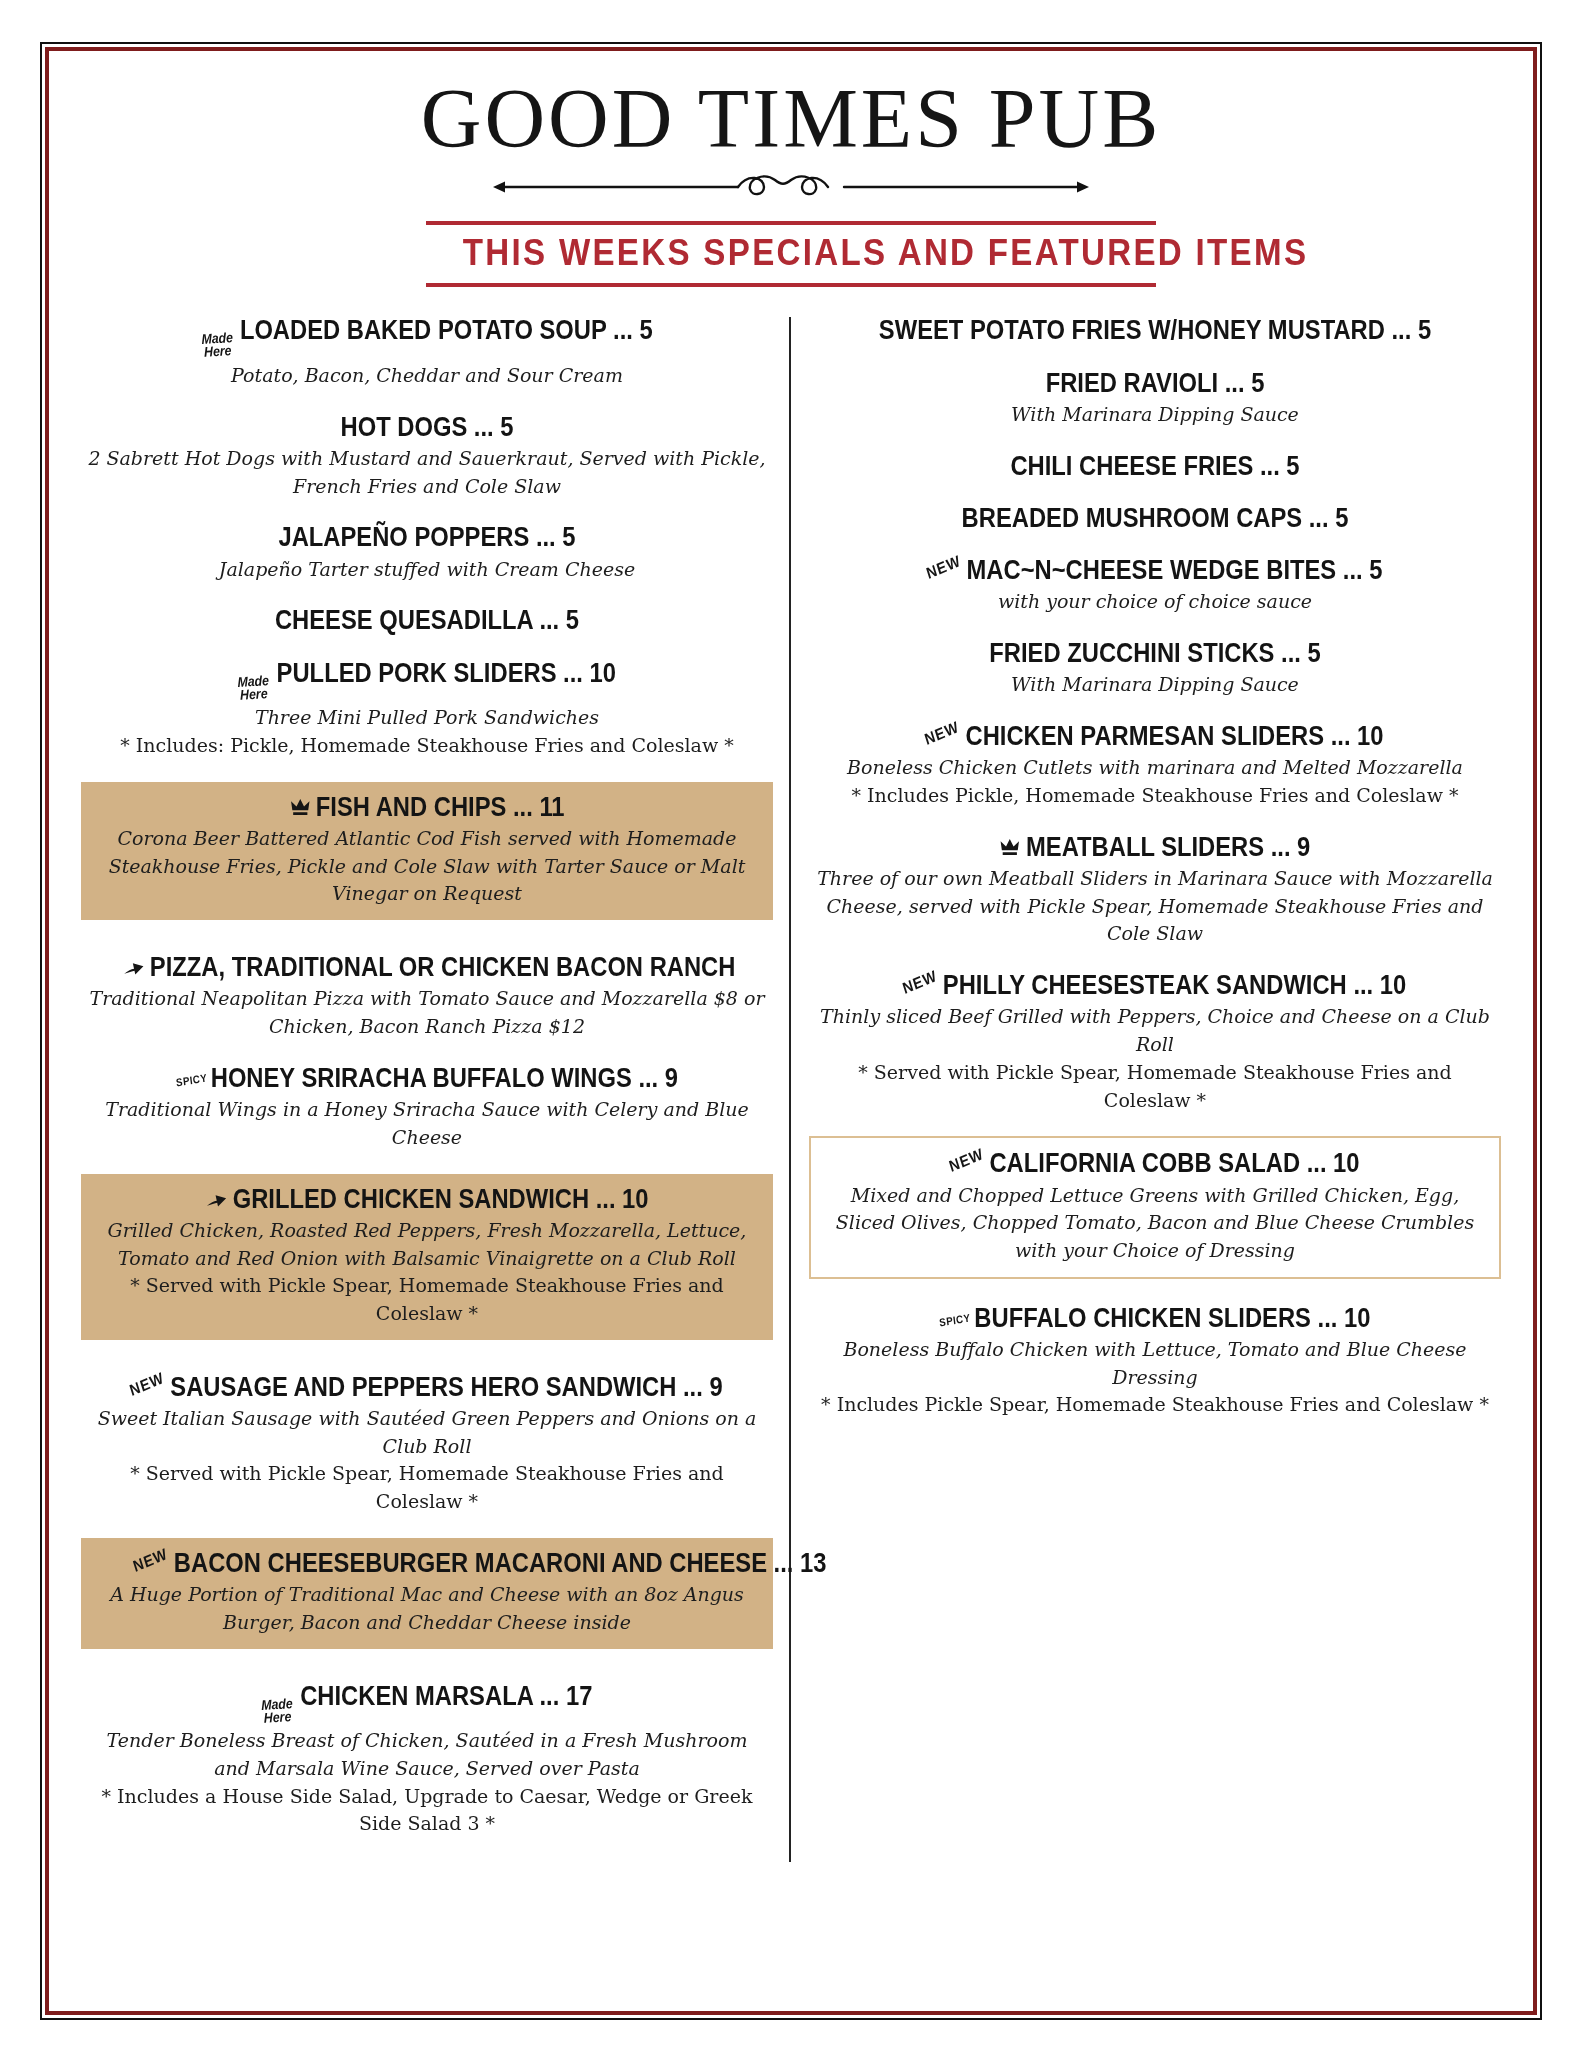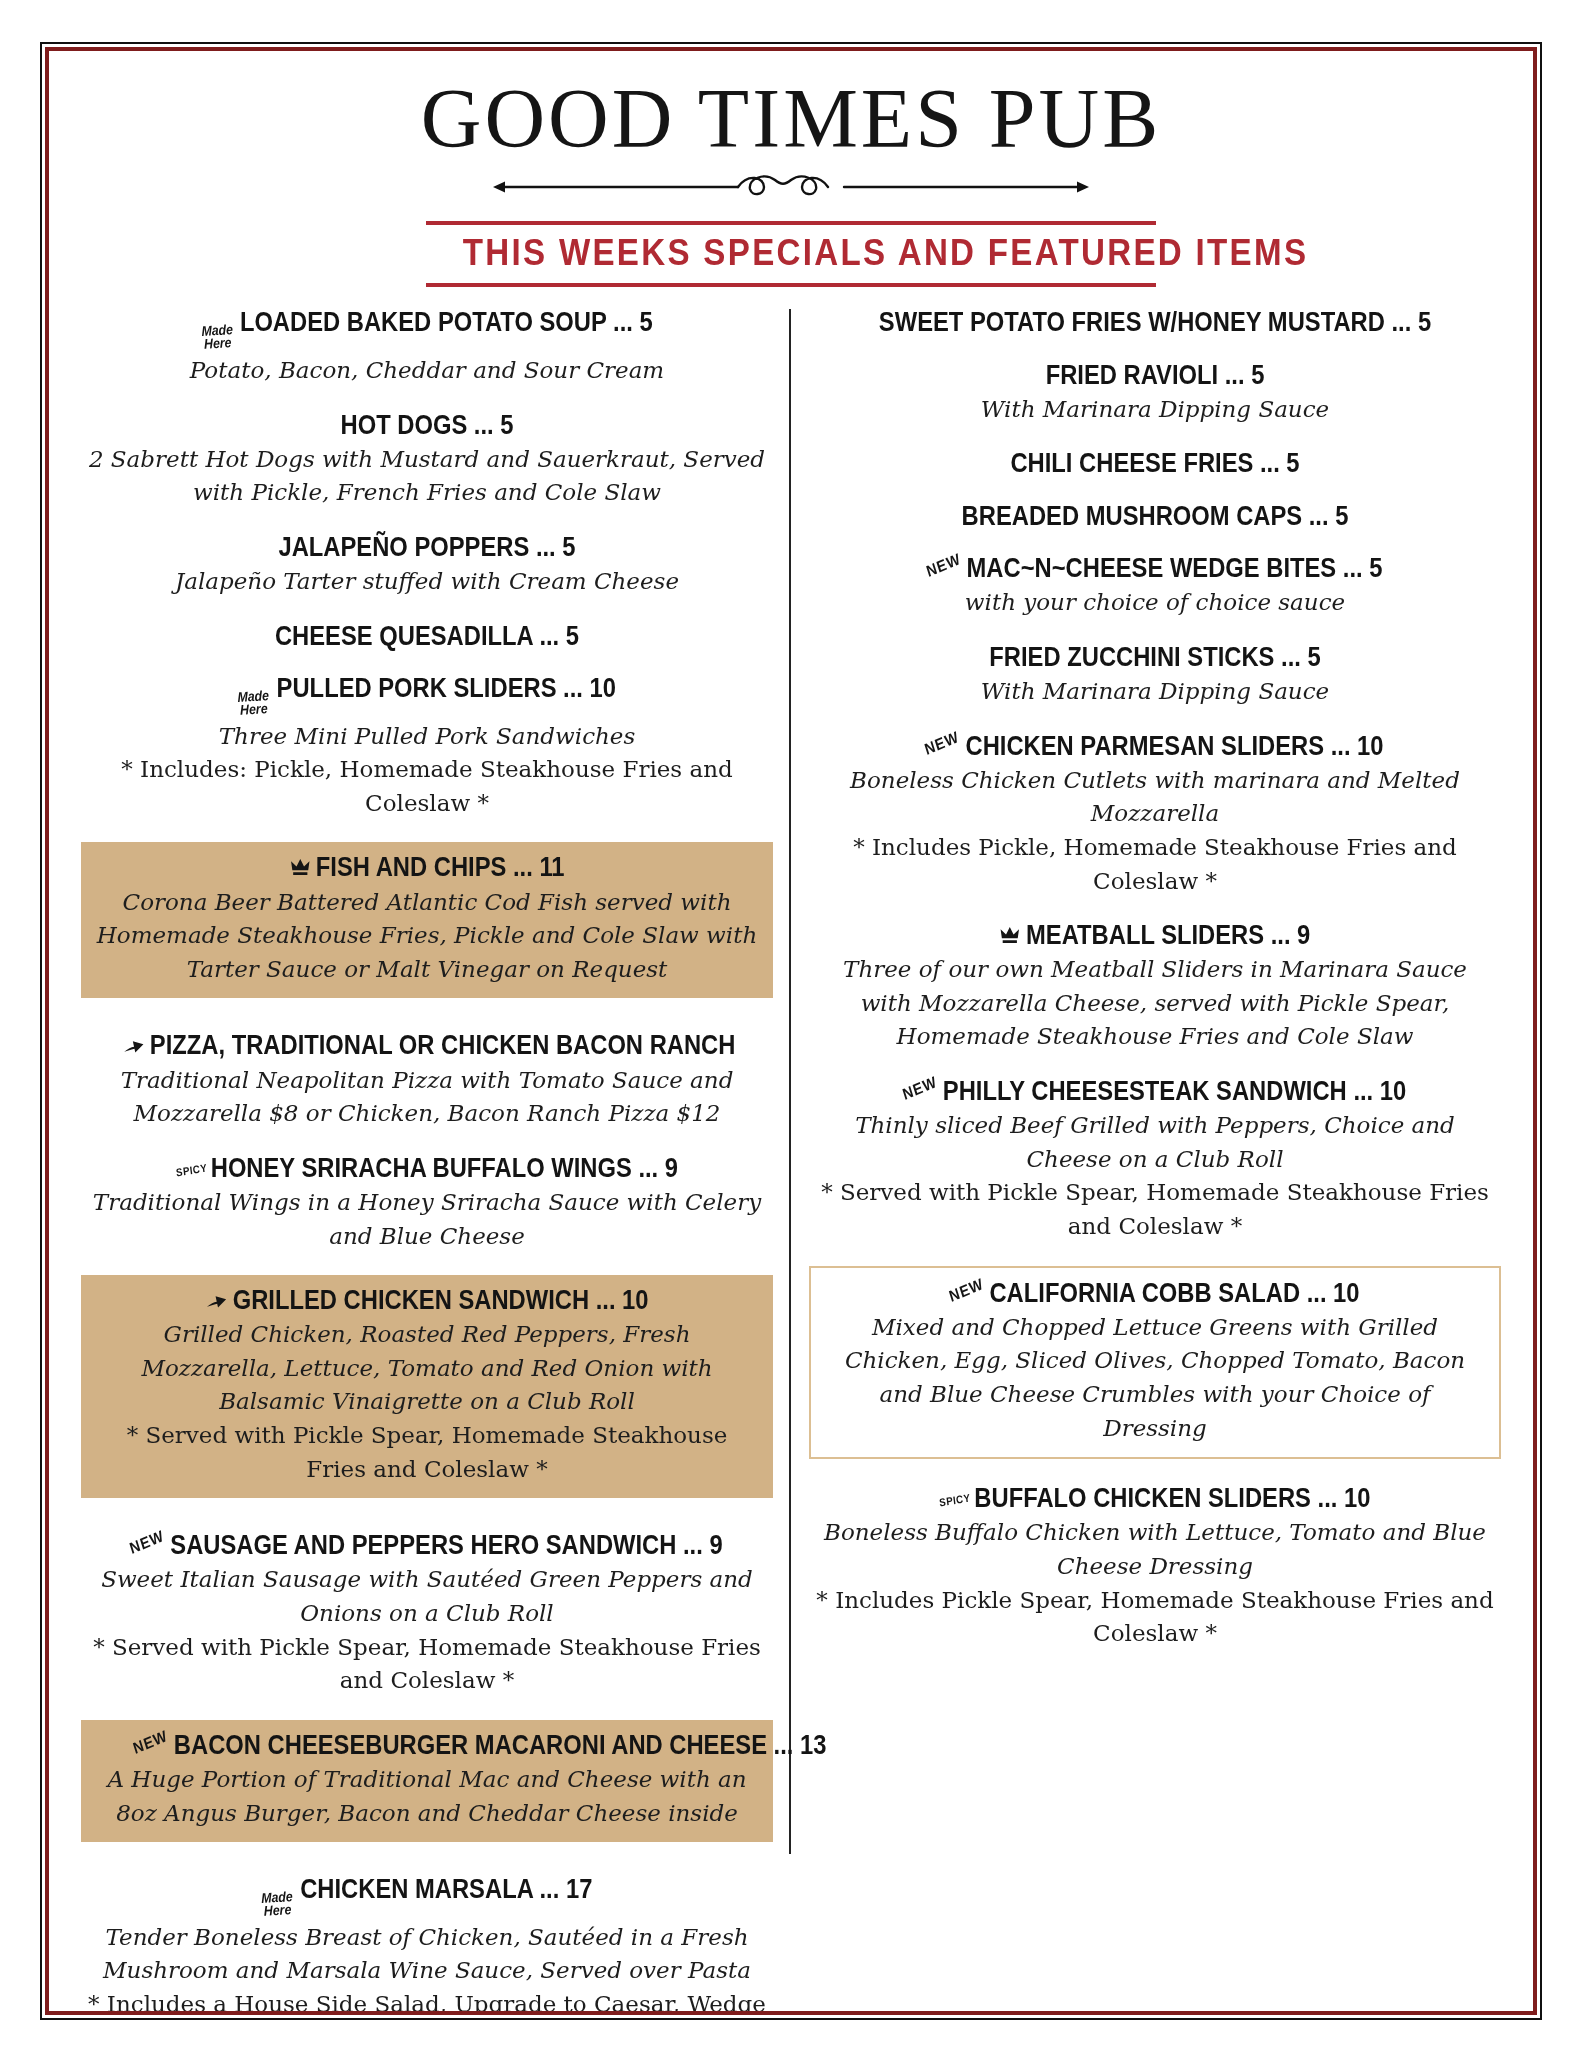--- a/index.html
+++ b/index.html
@@ -18,21 +18,21 @@
     height:100%; border:4px solid #7f1d1d; overflow:hidden; padding-top:18px;
   }
   .page-title {
     text-align:center; font-family:"Liberation Serif", serif; font-weight:400;
     font-size:84px; letter-spacing:3px; line-height:1.1; margin-top:4px;
     color:#151515;
   }
   .ornament { width:600px; margin:4px auto 0; }
   .ornament svg { display:block; width:100%; height:36px; }
   .banner {
-    width:730px; margin:16px auto 0; text-align:center;
+    width:730px; margin:16px auto 8px; text-align:center;
     border-top:4px solid var(--accent-red, #b02a33);
     border-bottom:4px solid var(--accent-red, #b02a33);
     padding:7px 0 9px;
   }
   .banner-text {
     display:inline-block; transform:scaleX(0.92); transform-origin:50% 50%;
     font-weight:700; font-size:36px; letter-spacing:2.5px; white-space:nowrap;
     color:var(--accent-red, #b02a33);
   }
   .columns { display:flex; align-items:flex-start; padding:20px 30px 0; }
@@ -40,21 +40,21 @@
   .col.left  { padding:0 8px 0 2px; }
   .col.right { padding:0 2px 0 10px; }
   .divider { flex:0 0 2px; width:2px; background:#232323; height:1545px; margin:2px 8px 0; }
 
   .item { margin-bottom:22px; text-align:center; }
   .title {
     font-size:27px; font-weight:700; line-height:1.12; white-space:nowrap;
     transform:scaleX(0.88); transform-origin:50% 50%; color:#141414;
   }
   .desc, .note {
-    font-family:"DejaVu Serif", serif; font-size:23px; line-height:1.46;
+    font-family:"DejaVu Serif", serif; font-size:19px; line-height:1.46;
     max-width:680px; margin:3px auto 0; color:#1d1d1d;
   }
   .desc { font-style:italic; }
   .note { font-style:normal; margin-top:0; }
 
   .item.hl-tan {
     background:var(--highlight-tan, #d2b286);
     padding:10px 14px 12px; margin-bottom:32px;
   }
   .item.hl-outline {

